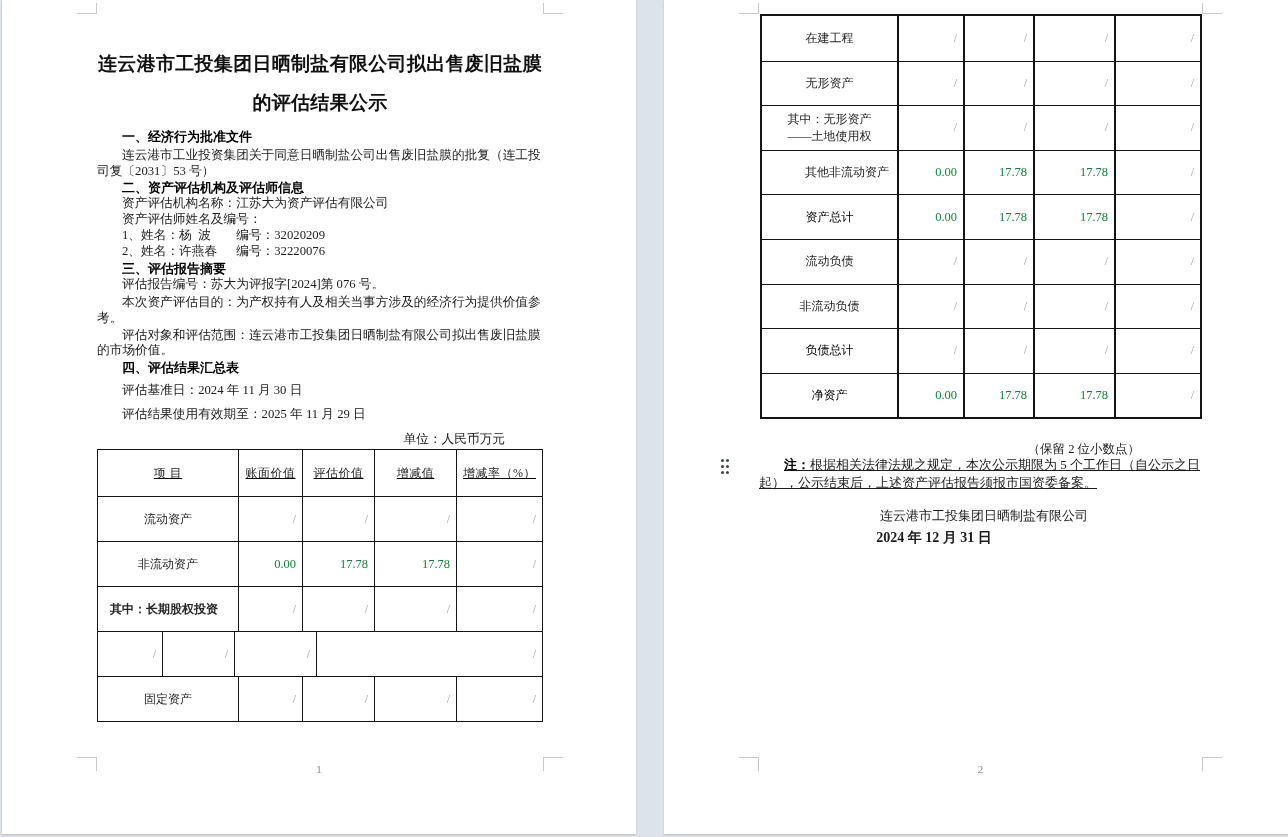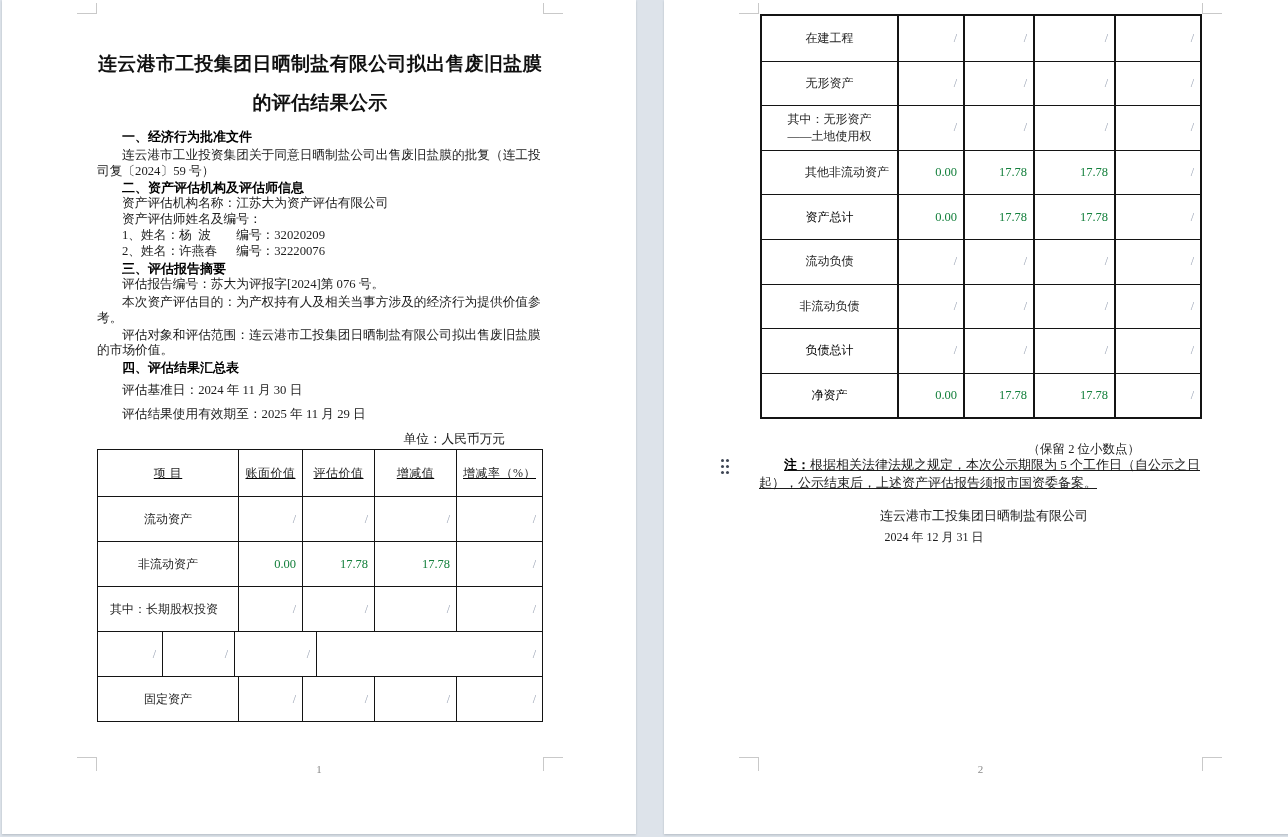--- a/index.html
+++ b/index.html
@@ -42,33 +42,33 @@
   .t2 .tbody .trow + .trow { border-top:1px solid #141414; }
   .tcell { display:flex; align-items:center; justify-content:center;
            font-size:12px; color:#262626; white-space:pre-line; text-align:center;
            line-height:17px; overflow:hidden; }
   .tcell + .tcell { border-left:1px solid #141414; }
   .t2 .tcell + .tcell { border-left-width:2px; }
   .t1 .cl{width:140px;} .t1 .c1{width:64px;} .t1 .c2{width:72px;} .t1 .c3{width:82px;} .t1 .c4{flex:1;}
   .t2 .cl{width:135px;} .t2 .c1{width:66px;} .t2 .c2{width:70px;} .t2 .c3{width:81px;} .t2 .c4{flex:1;}
   .num { justify-content:flex-end; padding-right:6px; font-size:12.5px; color:#15803d; }
   .num.slash { color:#98a1b3; font-size:12px; }
-  .lab.left { justify-content:flex-start; text-align:center; padding-left:12px; }
+  .lab.left { justify-content:flex-start; text-align:center; padding-left:12px;font-weight:bold; }
   .lab.right { justify-content:flex-end; text-align:right; padding-right:8px; }
   .lab.bold { font-weight:normal; color:#000; }
   .hd { letter-spacing:.5px; }
 
   .decnote { position:absolute; left:95px; top:441px; width:443px; text-align:right;
              padding-right:62px; font-size:12.5px; color:#1c1c1c; }
   .notep { position:absolute; left:95px; top:456px; width:455px; font-size:13px;
            color:#1c1c1c; line-height:18px; text-indent:25px;text-decoration:underline; }
   .notep .nlab { font-weight:bold; color:#000; }
   .sign { position:absolute; left:95px; width:450px; text-align:center; font-size:13px; color:#1c1c1c; }
   .sign.co { top:507px; }
-  .sign.dt { top:529px; padding-right:100px; font-size:12px; }
+  .sign.dt { top:529px; padding-right:100px; font-size:14px;font-weight:bold; }
 
   .pagenum { position:absolute; left:0; top:763px; width:100%; text-align:center;
              font-size:11px; color:#8a8a8a; }
 
   .dots { position:absolute; left:57px; top:459px; width:3px; height:3px; border-radius:50%;
           background:#3f4654;
           box-shadow:5px 0 0 #3f4654, 0 6px 0 #3f4654, 5px 6px 0 #3f4654,
                      0 12px 0 #3f4654, 5px 12px 0 #3f4654; }
 </style>
 </head>
@@ -80,21 +80,21 @@
   <div class="crop bl"></div>
   <div class="crop br"></div>
 
   <div class="title">
     <div>连云港市工投集团日晒制盐有限公司拟出售废旧盐膜</div>
     <div>的评估结果公示</div>
   </div>
 
   <div class="line h ind" style="top:128px">一、经济行为批准文件</div>
   <div class="line ind" style="top:147px">连云港市工业投资集团关于同意日晒制盐公司出售废旧盐膜的批复（连工投</div>
-  <div class="line" style="top:163px">司复〔2024〕59 号）</div>
+  <div class="line" style="top:163px">司复〔2031〕53 号）</div>
   <div class="line h ind" style="top:179px">二、资产评估机构及评估师信息</div>
   <div class="line ind" style="top:211px">资产评估师姓名及编号：</div>
   <div class="line ind" style="top:195px">资产评估机构名称：江苏大为资产评估有限公司</div>
   <div class="line ind" style="top:227px">1、姓名：杨  波        编号：32020209</div>
   <div class="line ind" style="top:243px">2、姓名：许燕春      编号：32220076</div>
   <div class="line h ind" style="top:260px">三、评估报告摘要</div>
   <div class="line ind" style="top:276px">评估报告编号：苏大为评报字[2024]第 076 号。</div>
   <div class="line ind" style="top:294px">本次资产评估目的：为产权持有人及相关当事方涉及的经济行为提供价值参</div>
   <div class="line" style="top:310px">考。</div>
   <div class="line ind" style="top:327px">评估对象和评估范围：连云港市工投集团日晒制盐有限公司拟出售废旧盐膜</div>

